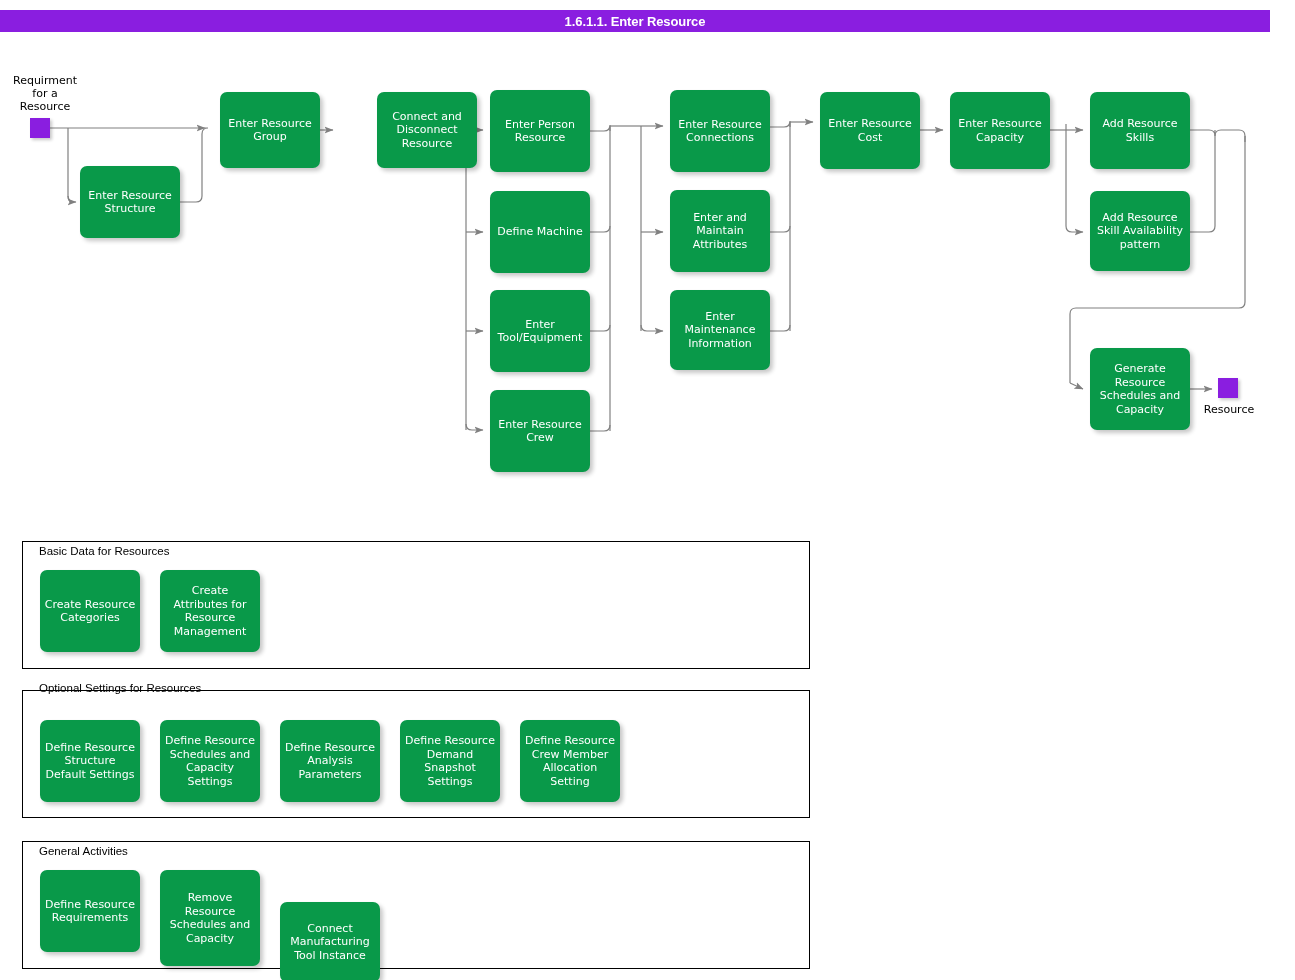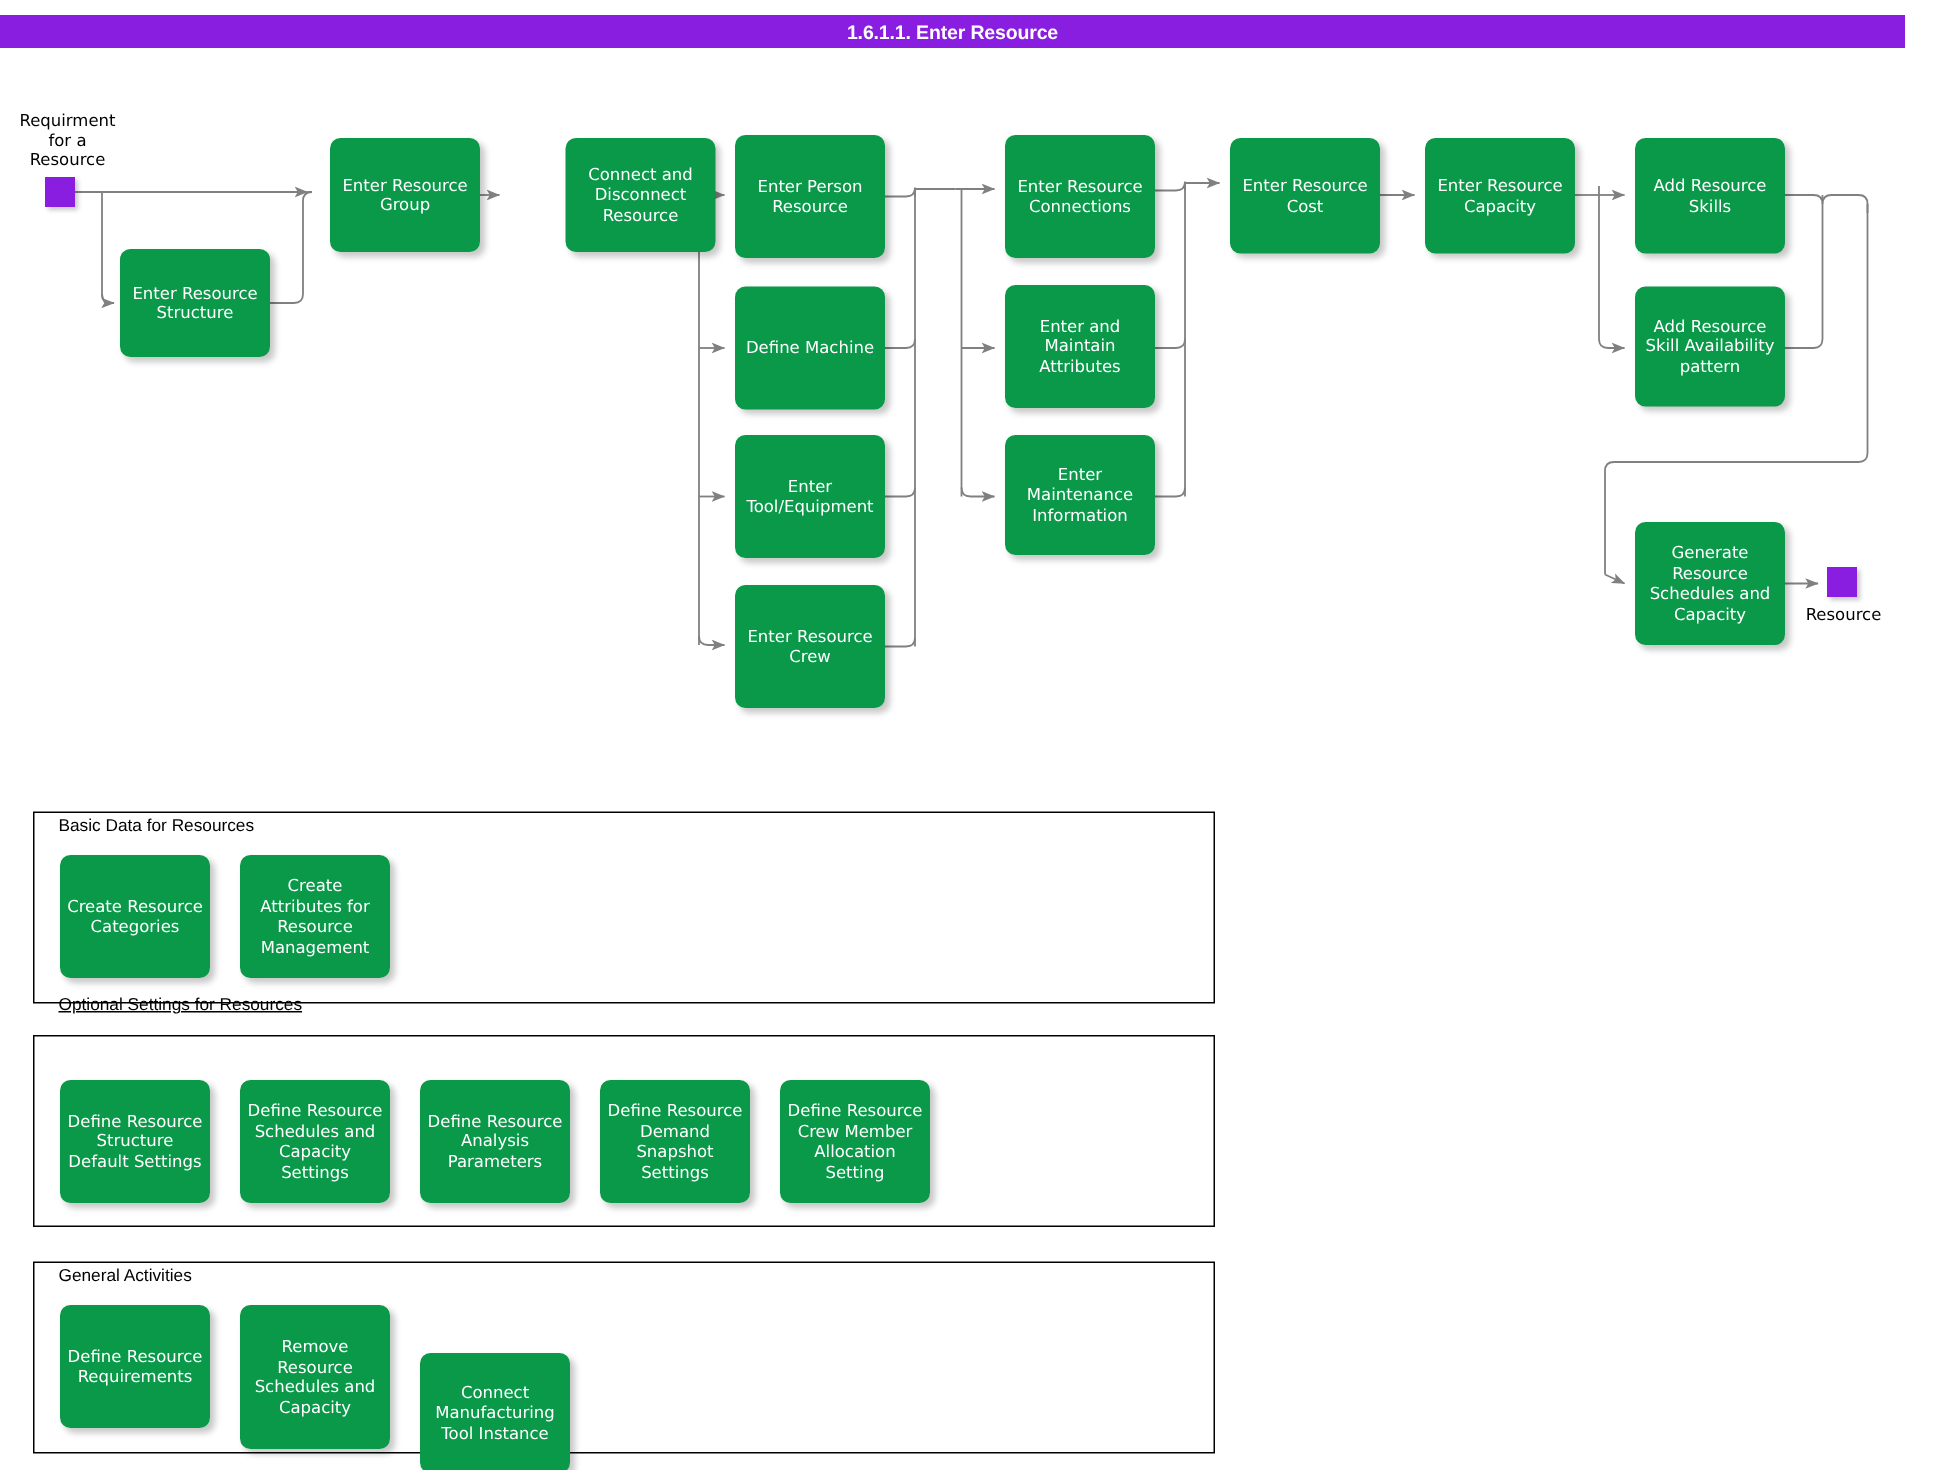--- a/index.html
+++ b/index.html
@@ -205,21 +205,21 @@
   <div class="group" style="left:22px; top:541px; width:788px; height:128px;"></div>
   <div class="group-title" style="left:39px; top:545px;text-align:center;">Basic Data for Resources</div>
   <div class="node" style="left:40px;  top:570px; width:100px; height:82px;">Create Resource
 Categories</div>
   <div class="node" style="left:160px; top:570px; width:100px; height:82px;">Create
 Attributes for
 Resource
 Management</div>
 
   <div class="group" style="left:22px; top:690px; width:788px; height:128px;"></div>
-  <div class="group-title" style="left:39px; top:664px;text-decoration:underline;">Optional Settings for Resources</div>
+  <div class="group-title" style="left:39px; top:682px;">Optional Settings for Resources</div>
   <div class="node" style="left:40px;  top:720px; width:100px; height:82px;">Define Resource
 Structure
 Default Settings</div>
   <div class="node" style="left:160px; top:720px; width:100px; height:82px;">Define Resource
 Schedules and
 Capacity
 Settings</div>
   <div class="node" style="left:280px; top:720px; width:100px; height:82px;">Define Resource
 Analysis
 Parameters</div>

